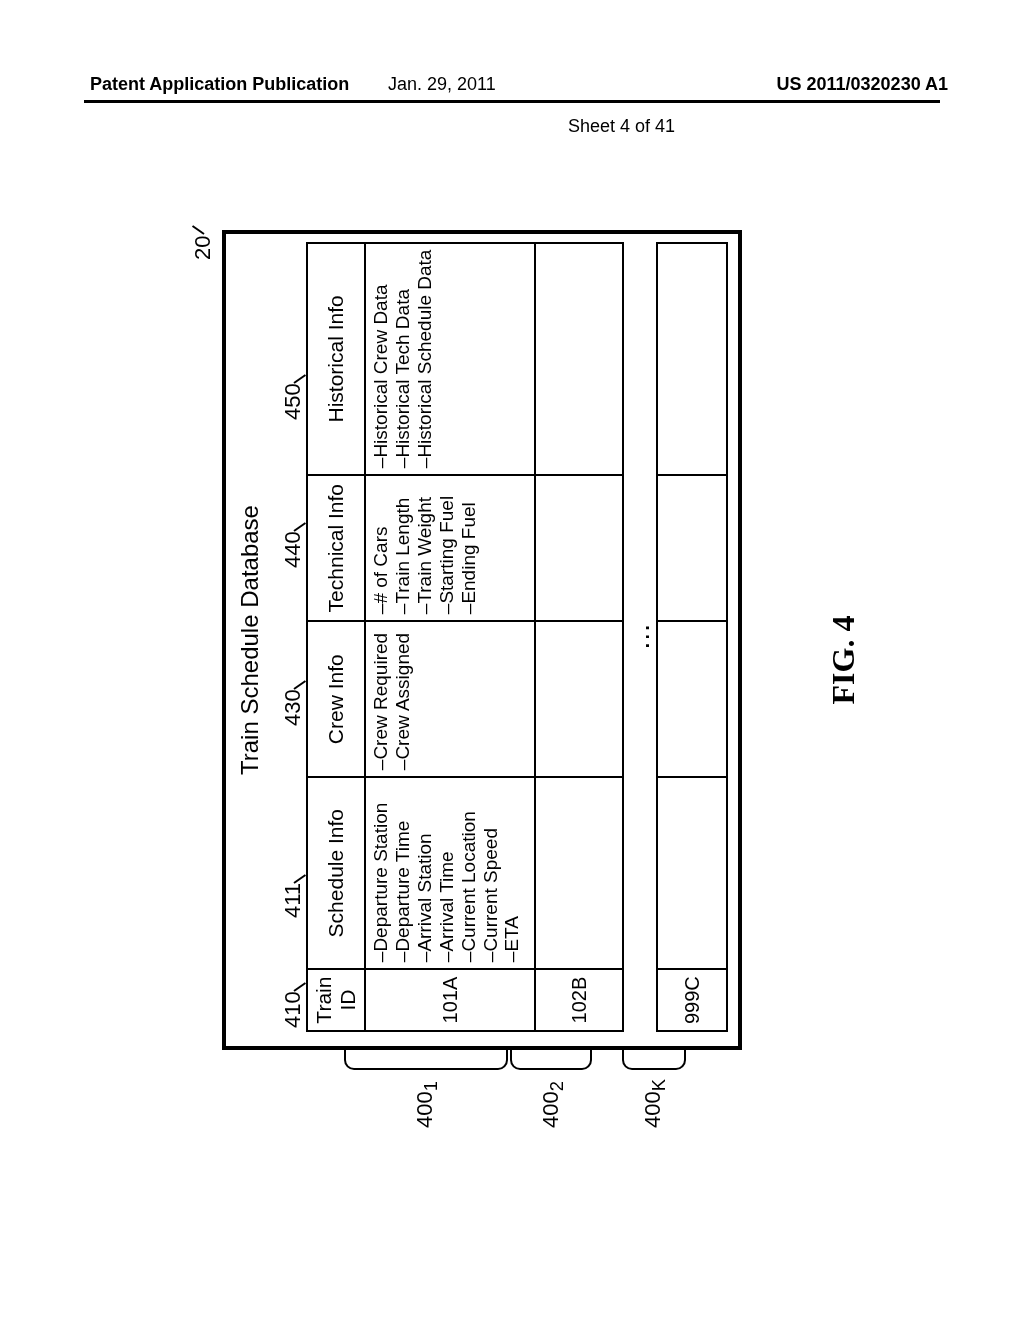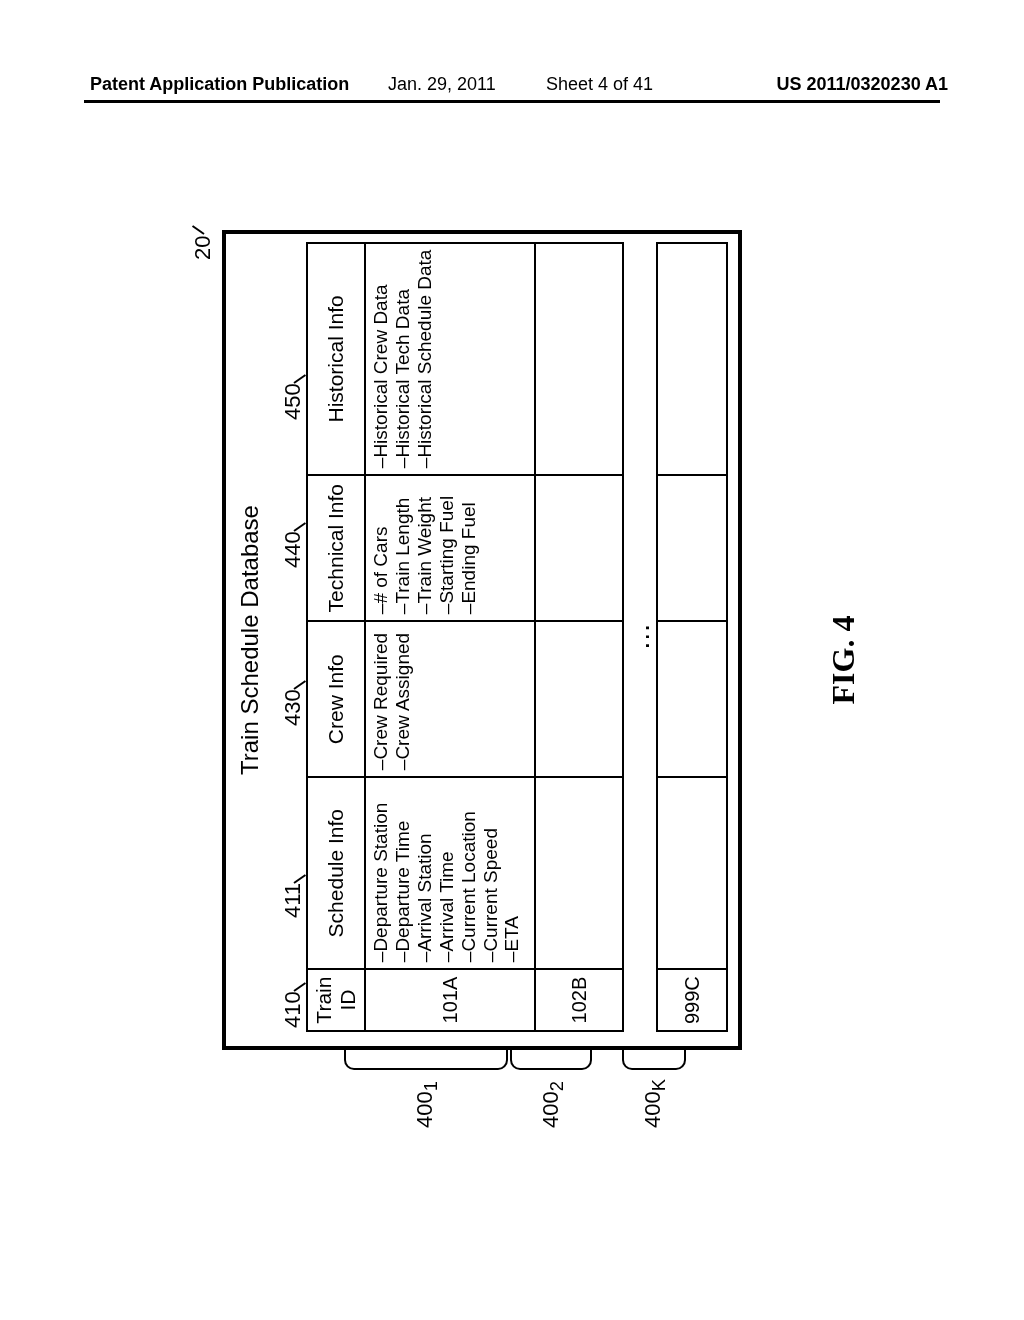--- a/index.html
+++ b/index.html
@@ -31,21 +31,22 @@
   position: absolute;
   left: 90px;
   font-weight: bold;
 }
 .header-center {
   position: absolute;
   left: 388px;
 }
 .header-sheet {
   position: absolute;
-  left: 546px;
+  left: 568px;
+  margin-top: 42px;
 }
 .header-right {
   position: absolute;
   right: 76px;
   font-weight: bold;
 }
 .hr-line {
   position: absolute;
   top: 100px;
   left: 84px;

